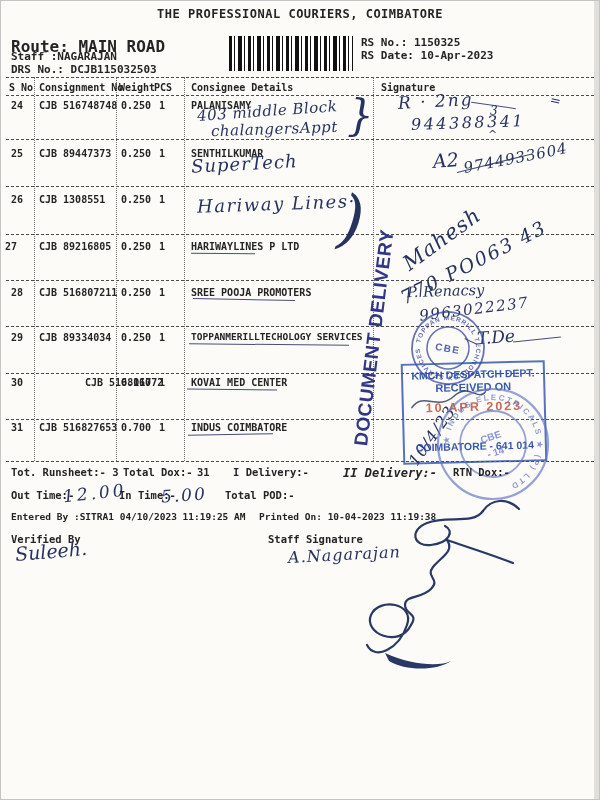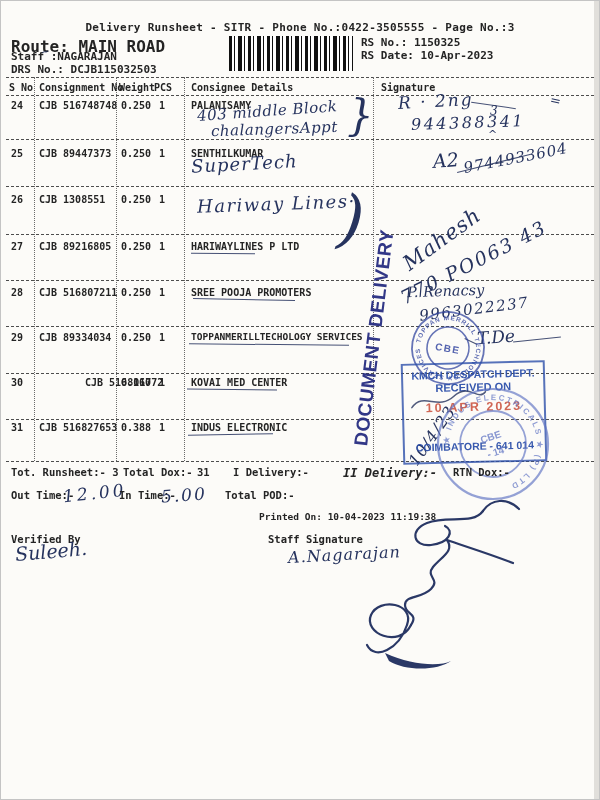--- a/index.html
+++ b/index.html
@@ -13,21 +13,21 @@
   .vline{position:absolute;width:0;border-left:1.5px dotted #6b6b6b;top:76px;height:384px;}
   .ink-line{position:absolute;height:0;border-top:1.7px solid rgba(38,51,94,.85);}
   .stamp-text{position:absolute;font-family:"Liberation Sans",sans-serif;font-weight:bold;white-space:pre;}
   .scan-edge{position:absolute;right:0;top:0;width:5px;height:100%;background:#d5d3cf;opacity:.7;}
 </style>
 </head>
 <body>
 
 <div class="page">
 
-  <div class="pt" style="left:0;right:0;top:21px;text-align:center;font-size:11px;letter-spacing:.3px;">Delivery Runsheet - SITR - Phone No.:0422-3505555 - Page No.:3</div>
+  <div class="pt" style="left:0;right:0;top:7px;text-align:center;font-size:12px;letter-spacing:.5px;">THE PROFESSIONAL COURIERS, COIMBATORE</div>
 
   <div class="pt" style="left:10px;top:37px;font-size:16px;">Route: MAIN ROAD</div>
   <div class="pt" style="left:10px;top:50px;font-size:11px;">Staff :NAGARAJAN</div>
   <div class="hw" style="left:40px;top:46px;font-size:10px;transform:rotate(-14deg);">~</div>
   <div class="pt" style="left:10px;top:63px;font-size:11px;">DRS No.: DCJB115032503</div>
 
   <div style="position:absolute;left:228px;top:35px;width:124px;height:35px;
               background:repeating-linear-gradient(90deg,#111 0 3px,#fff 3px 5px,#111 5px 6px,#fff 6px 9px,#111 9px 13px,#fff 13px 15px,#111 15px 16px,#fff 16px 19px);"></div>
 
   <div class="pt" style="left:360px;top:36px;font-size:11px;">RS No.: 1150325</div>
@@ -66,21 +66,21 @@
   <div class="pt" style="left:38px;top:147px;">CJB 89447373</div>
   <div class="pt" style="left:120px;top:147px;">0.250</div>
   <div class="pt" style="left:158px;top:147px;">1</div>
   <div class="pt" style="left:190px;top:147px;">SENTHILKUMAR</div>
 
   <div class="pt" style="left:10px;top:193px;">26</div>
   <div class="pt" style="left:38px;top:193px;">CJB 1308551</div>
   <div class="pt" style="left:120px;top:193px;">0.250</div>
   <div class="pt" style="left:158px;top:193px;">1</div>
 
-  <div class="pt" style="left:10px;top:240px;">27</div>
+  <div class="pt" style="left:4px;top:240px;">27</div>
   <div class="pt" style="left:38px;top:240px;">CJB 89216805</div>
   <div class="pt" style="left:120px;top:240px;">0.250</div>
   <div class="pt" style="left:158px;top:240px;">1</div>
   <div class="pt" style="left:190px;top:240px;">HARIWAYLINES P LTD</div>
 
   <div class="pt" style="left:10px;top:286px;">28</div>
   <div class="pt" style="left:38px;top:286px;">CJB 516807211</div>
   <div class="pt" style="left:120px;top:286px;">0.250</div>
   <div class="pt" style="left:158px;top:286px;">1</div>
   <div class="pt" style="left:190px;top:286px;">SREE POOJA PROMOTERS</div>
@@ -92,23 +92,23 @@
   <div class="pt" style="left:190px;top:331px;font-size:9.5px;">TOPPANMERILLTECHOLOGY SERVICES</div>
 
   <div class="pt" style="left:10px;top:376px;">30</div>
   <div class="pt" style="left:38px;top:376px;margin-left:46px;">CJB 516801772</div>
   <div class="pt" style="left:120px;top:376px;">0.160</div>
   <div class="pt" style="left:158px;top:376px;">1</div>
   <div class="pt" style="left:190px;top:376px;">KOVAI MED CENTER</div>
 
   <div class="pt" style="left:10px;top:421px;">31</div>
   <div class="pt" style="left:38px;top:421px;">CJB 516827653</div>
-  <div class="pt" style="left:120px;top:421px;">0.388</div>
+  <div class="pt" style="left:120px;top:421px;">0.700</div>
   <div class="pt" style="left:158px;top:421px;">1</div>
-  <div class="pt" style="left:190px;top:421px;">INDUS ELECTRONIC</div>
+  <div class="pt" style="left:190px;top:421px;">INDUS COIMBATORE</div>
 
   <div class="ink-line" style="left:190px;top:252px;width:64px;transform:rotate(.5deg);"></div>
   <div class="ink-line" style="left:192px;top:298px;width:102px;transform:rotate(1deg);"></div>
   <div class="ink-line" style="left:188px;top:343px;width:160px;transform:rotate(.5deg);"></div>
   <div class="ink-line" style="left:186px;top:388px;width:90px;transform:rotate(.5deg);"></div>
   <div class="ink-line" style="left:187px;top:433px;width:85px;transform:rotate(-1deg);"></div>
 
   <div class="hw" style="left:196px;top:103px;font-size:15px;letter-spacing:.5px;transform:rotate(-4deg);">403 middle Block</div>
   <div class="hw" style="left:210px;top:121px;font-size:15px;letter-spacing:.5px;transform:rotate(-2deg);">chalangersAppt</div>
   <div class="hw" style="left:346px;top:94px;font-size:42px;font-weight:300;">}</div>
@@ -182,20 +182,21 @@
   <div class="pt" style="left:232px;top:466px;font-size:10.5px;">I Delivery:-</div>
   <div class="pt" style="left:342px;top:466px;font-size:12px;font-style:italic;">II Delivery:-</div>
   <div class="pt" style="left:452px;top:466px;font-size:10.5px;">RTN Dox:-</div>
 
   <div class="pt" style="left:10px;top:489px;font-size:10.5px;">Out Time:-</div>
   <div class="hw" style="left:62px;top:484px;font-size:17px;letter-spacing:3px;transform:rotate(-6deg);">12.00</div>
   <div class="pt" style="left:118px;top:489px;font-size:10.5px;">In Time:-</div>
   <div class="hw" style="left:160px;top:486px;font-size:17px;letter-spacing:2px;transform:rotate(-4deg);">5.00</div>
   <div class="pt" style="left:224px;top:489px;font-size:10.5px;">Total POD:-</div>
 
+  <div class="pt" style="left:10px;top:511px;font-size:9.5px;">Entered By :SITRA1 04/10/2023 11:19:25 AM</div>
   <div class="pt" style="left:258px;top:511px;font-size:9.5px;">Printed On: 10-04-2023 11:19:38</div>
 
   <div class="pt" style="left:10px;top:533px;font-size:10.5px;">Verified By</div>
   <div class="hw" style="left:14px;top:541px;font-size:19px;transform:rotate(-5deg);">Suleeh.</div>
 
   <div class="pt" style="left:267px;top:533px;font-size:10.5px;">Staff Signature</div>
   <div class="hw" style="left:287px;top:546px;font-size:16px;letter-spacing:1px;transform:rotate(-3deg);">A.Nagarajan</div>
 
   <svg width="180" height="185" style="position:absolute;left:352px;top:492px;">
     <g fill="none" stroke="#2a3866" stroke-width="2.2" stroke-linecap="round">

